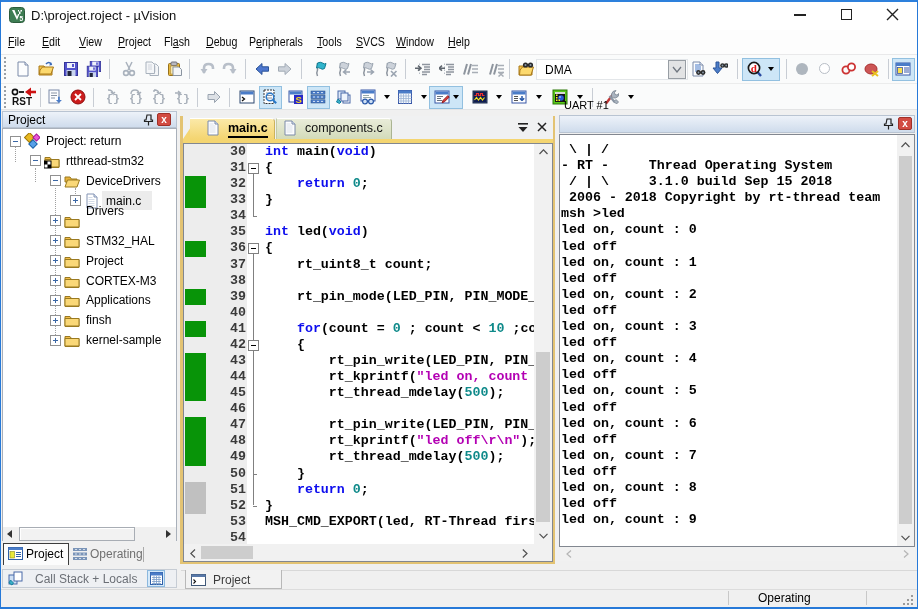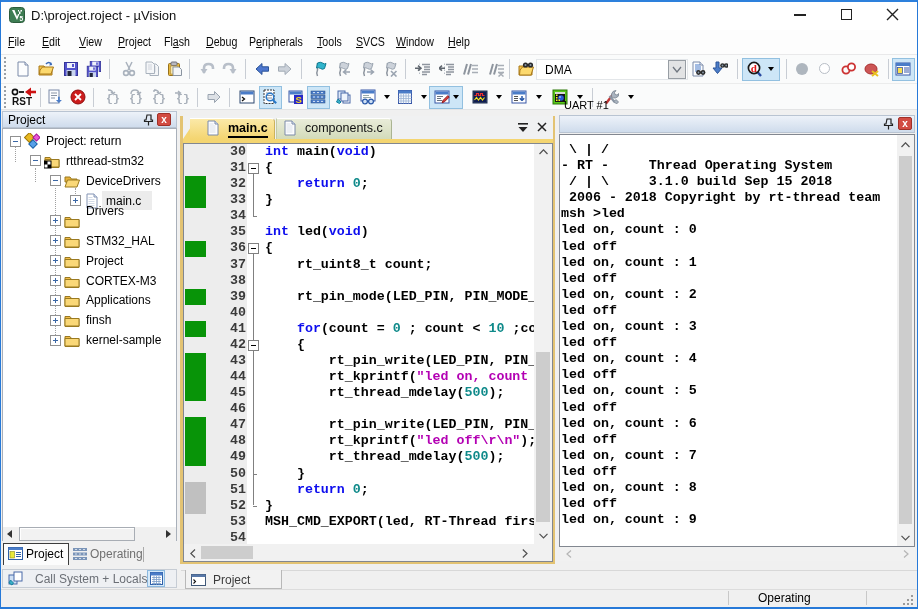--- a/index.html
+++ b/index.html
@@ -547,21 +547,21 @@
   </svg>
 <svg class="abs" style="left:903px;top:550px" width="6" height="8" viewBox="0 0 6 8">
     <path d="M1 0.5 L5 4 L1 7.5" stroke="#b5b5b5" stroke-width="1.2" fill="none"></path>
   </svg>
 <div class="abs" style="left:2px;top:569px;width:175px;height:19px;background:#eef0f3;border:1px solid #c6ccd4"></div>
 <svg class="abs" style="left:8px;top:571px" width="16" height="15" viewBox="0 0 16 15">
     <rect x="1" y="4" width="8" height="9" fill="#cfe0f4" stroke="#4868a8"></rect>
     <rect x="6" y="1" width="8" height="9" fill="#fff" stroke="#4868a8"></rect>
     <path d="M2.5 9 l3 3 l-1.5 2 l-3 -2 z" fill="#38b0c8" stroke="#1880a0"></path>
   </svg>
-<div class="abs" style="left:35px;top:572px;font-size:12px;color:#6b6f76">Call System + Locals</div>
+<div class="abs" style="left:35px;top:572px;font-size:12px;color:#6b6f76">Call Stack + Locals</div>
 <div class="abs" style="left:147px;top:570px;width:18px;height:17px;background:#d5e9fa;border:1px solid #8bb8de"></div>
 <svg class="abs" style="left:150px;top:572px" width="13" height="13" viewBox="0 0 13 13">
     <rect x="0.5" y="0.5" width="12" height="12" fill="#fff" stroke="#3060a8"></rect>
     <rect x="0.5" y="0.5" width="12" height="3" fill="#4a7cc8"></rect>
     <path d="M2 5.5 h9 M2 7.5 h9 M2 9.5 h9 M2 11.5 h9 M4 4 v9 M6.5 4 v9 M9 4 v9" stroke="#7a9cc8" stroke-width="0.8"></path>
   </svg>
 <div class="abs" style="left:181px;top:570px;width:736px;height:1px;background:#d8d8d8"></div>
 <div class="abs" style="left:185px;top:570px;width:97px;height:19px;background:#f2f2f2;border:1px solid #b8b8b8;border-top:none"></div>
 <svg class="abs" style="left:191px;top:574px" width="15" height="12" viewBox="0 0 15 12">
     <rect x="0.5" y="0.5" width="14" height="11" fill="#fff" stroke="#405878"></rect>

